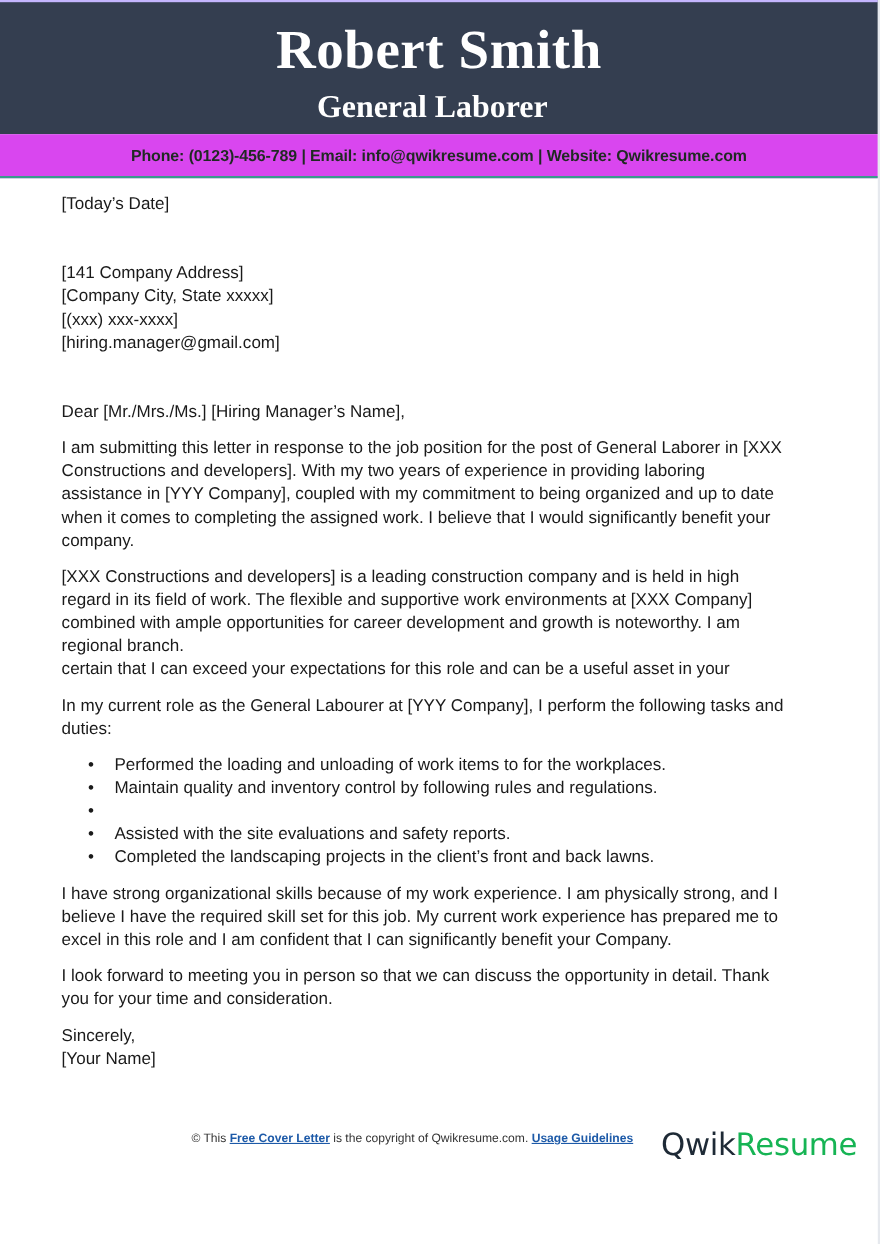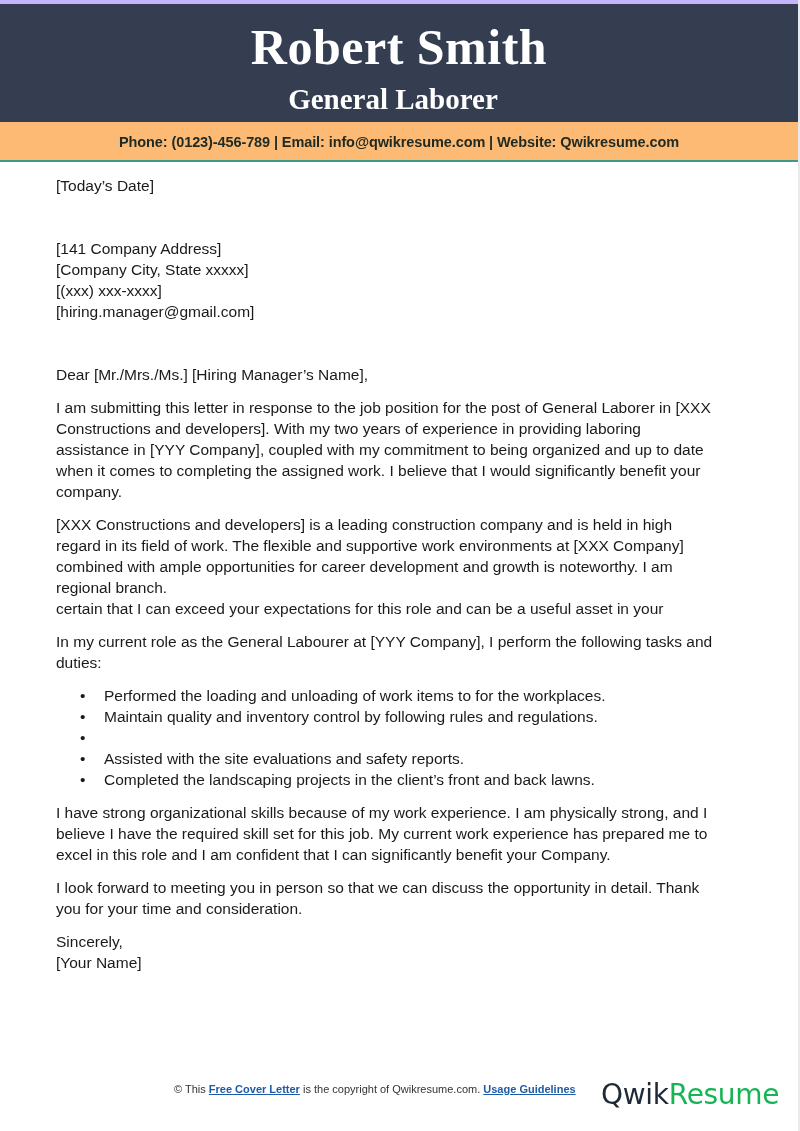--- a/index.html
+++ b/index.html
@@ -1,31 +1,31 @@
 <!DOCTYPE html>
 <html><head>
   <meta charset="utf-8">
   <style>
     html, body { margin: 0; padding: 0; background: #ffffff; }
     body { width: 800px; height: 1131px; position: relative; overflow: hidden; font-family: "Liberation Sans", sans-serif; color: #1a1a1a; }
-    .header { position: absolute; left: 0; top: 0; width: 798px; height: 122px; background: #343e50; border-top: 4px solid #c4b5fd; box-sizing: border-box; text-align: center; }
+    .header { position: absolute; left: 0; top: 0; width: 798px; height: 122px; background: #343e50; border-top: 2px solid #c4b5fd; box-sizing: border-box; text-align: center; }
     .name { font-family: "Liberation Serif", "DejaVu Serif", serif; font-weight: bold; color: #ffffff; font-size: 50px; line-height: 50px; position: absolute; left: 0; right: 0; top: 18px; letter-spacing: 0.5px; }
     .title { font-family: "Liberation Serif", "DejaVu Serif", serif; font-weight: bold; color: #ffffff; font-size: 29px; line-height: 30px; position: absolute; left: 0; right: 12px; top: 80px; }
-    .contact-band { position: absolute; left: 0; top: 122px; width: 798px; height: 40px; background: #fdba74; border-bottom: 2px solid #3a9a8c; box-sizing: border-box; text-align: center; }
+    .contact-band { position: absolute; left: 0; top: 122px; width: 798px; height: 40px; background: #d946ef; border-bottom: 2px solid #3a9a8c; box-sizing: border-box; text-align: center; }
     .contact-text { font-size: 14.5px; font-weight: bold; color: #1f2a22; line-height: 40px; letter-spacing: -0.1px; }
     .right-edge { position: absolute; left: 798px; top: 0; width: 2px; height: 1131px; background: #e6e9ee; }
     .body { position: absolute; left: 56px; top: 175px; width: 690px; font-size: 15.5px; line-height: 21px; color: #1a1a1a; }
     .line { white-space: nowrap; }
     .gap-date { height: 42px; }
     .gap-addr { height: 42px; }
     .gap-para { height: 12px; }
     ul.duties { list-style: none; margin: 0; padding: 0; }
     ul.duties li { position: relative; padding-left: 48px; height: 21px; white-space: nowrap; }
     .bullet { position: absolute; left: 24px; top: 0; }
-    .footer { position: absolute; top: 1078px; left: 0; width: 800px; height: 24px; }
+    .footer { position: absolute; top: 1024px; left: 0; width: 800px; height: 24px; }
     .copyright { position: absolute; left: 174px; top: 5px; font-size: 11px; color: #333; white-space: nowrap; }
     .copyright a { color: #1d5aa8; font-weight: bold; text-decoration: underline; }
     .logo { position: absolute; left: 601px; top: 0; font-size: 28px; font-weight: normal; letter-spacing: -0.3px; white-space: nowrap; font-family: "DejaVu Sans", sans-serif; }
     .logo .qwik { color: #1e2a36; }
     .logo .resume { color: #16b454; }
   </style>
 </head>
 <body>
 
 <div class="header">

